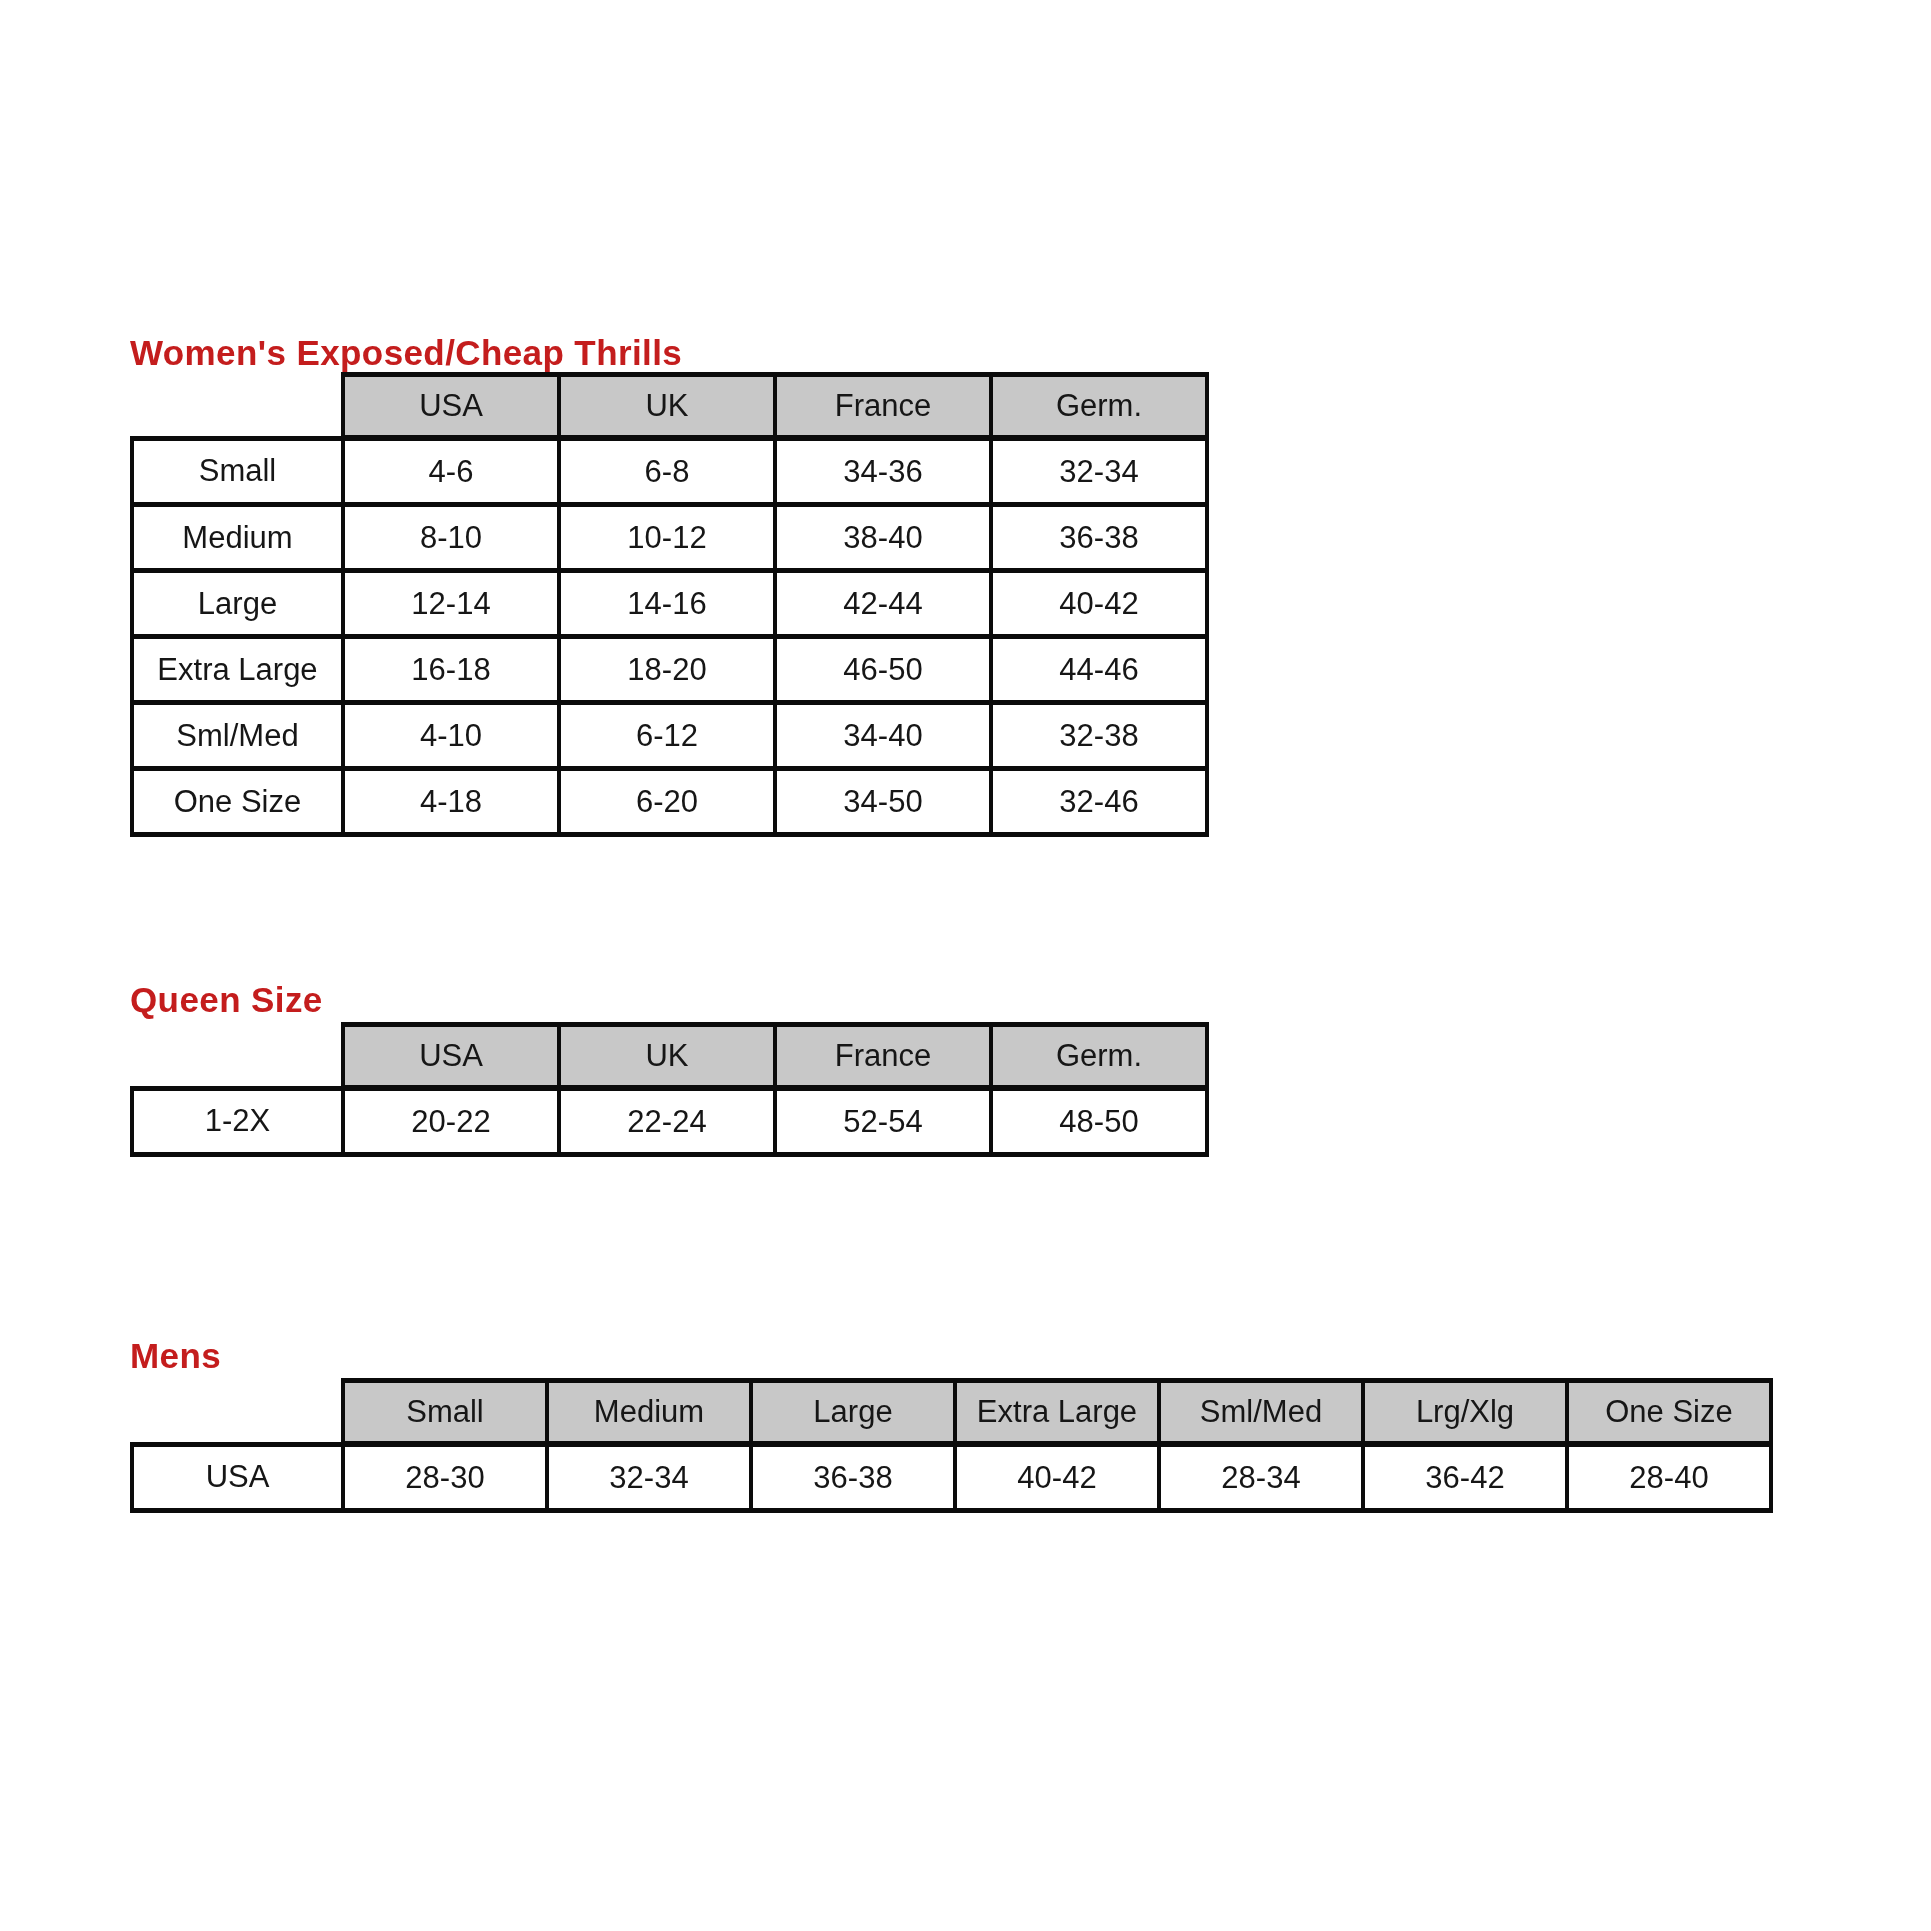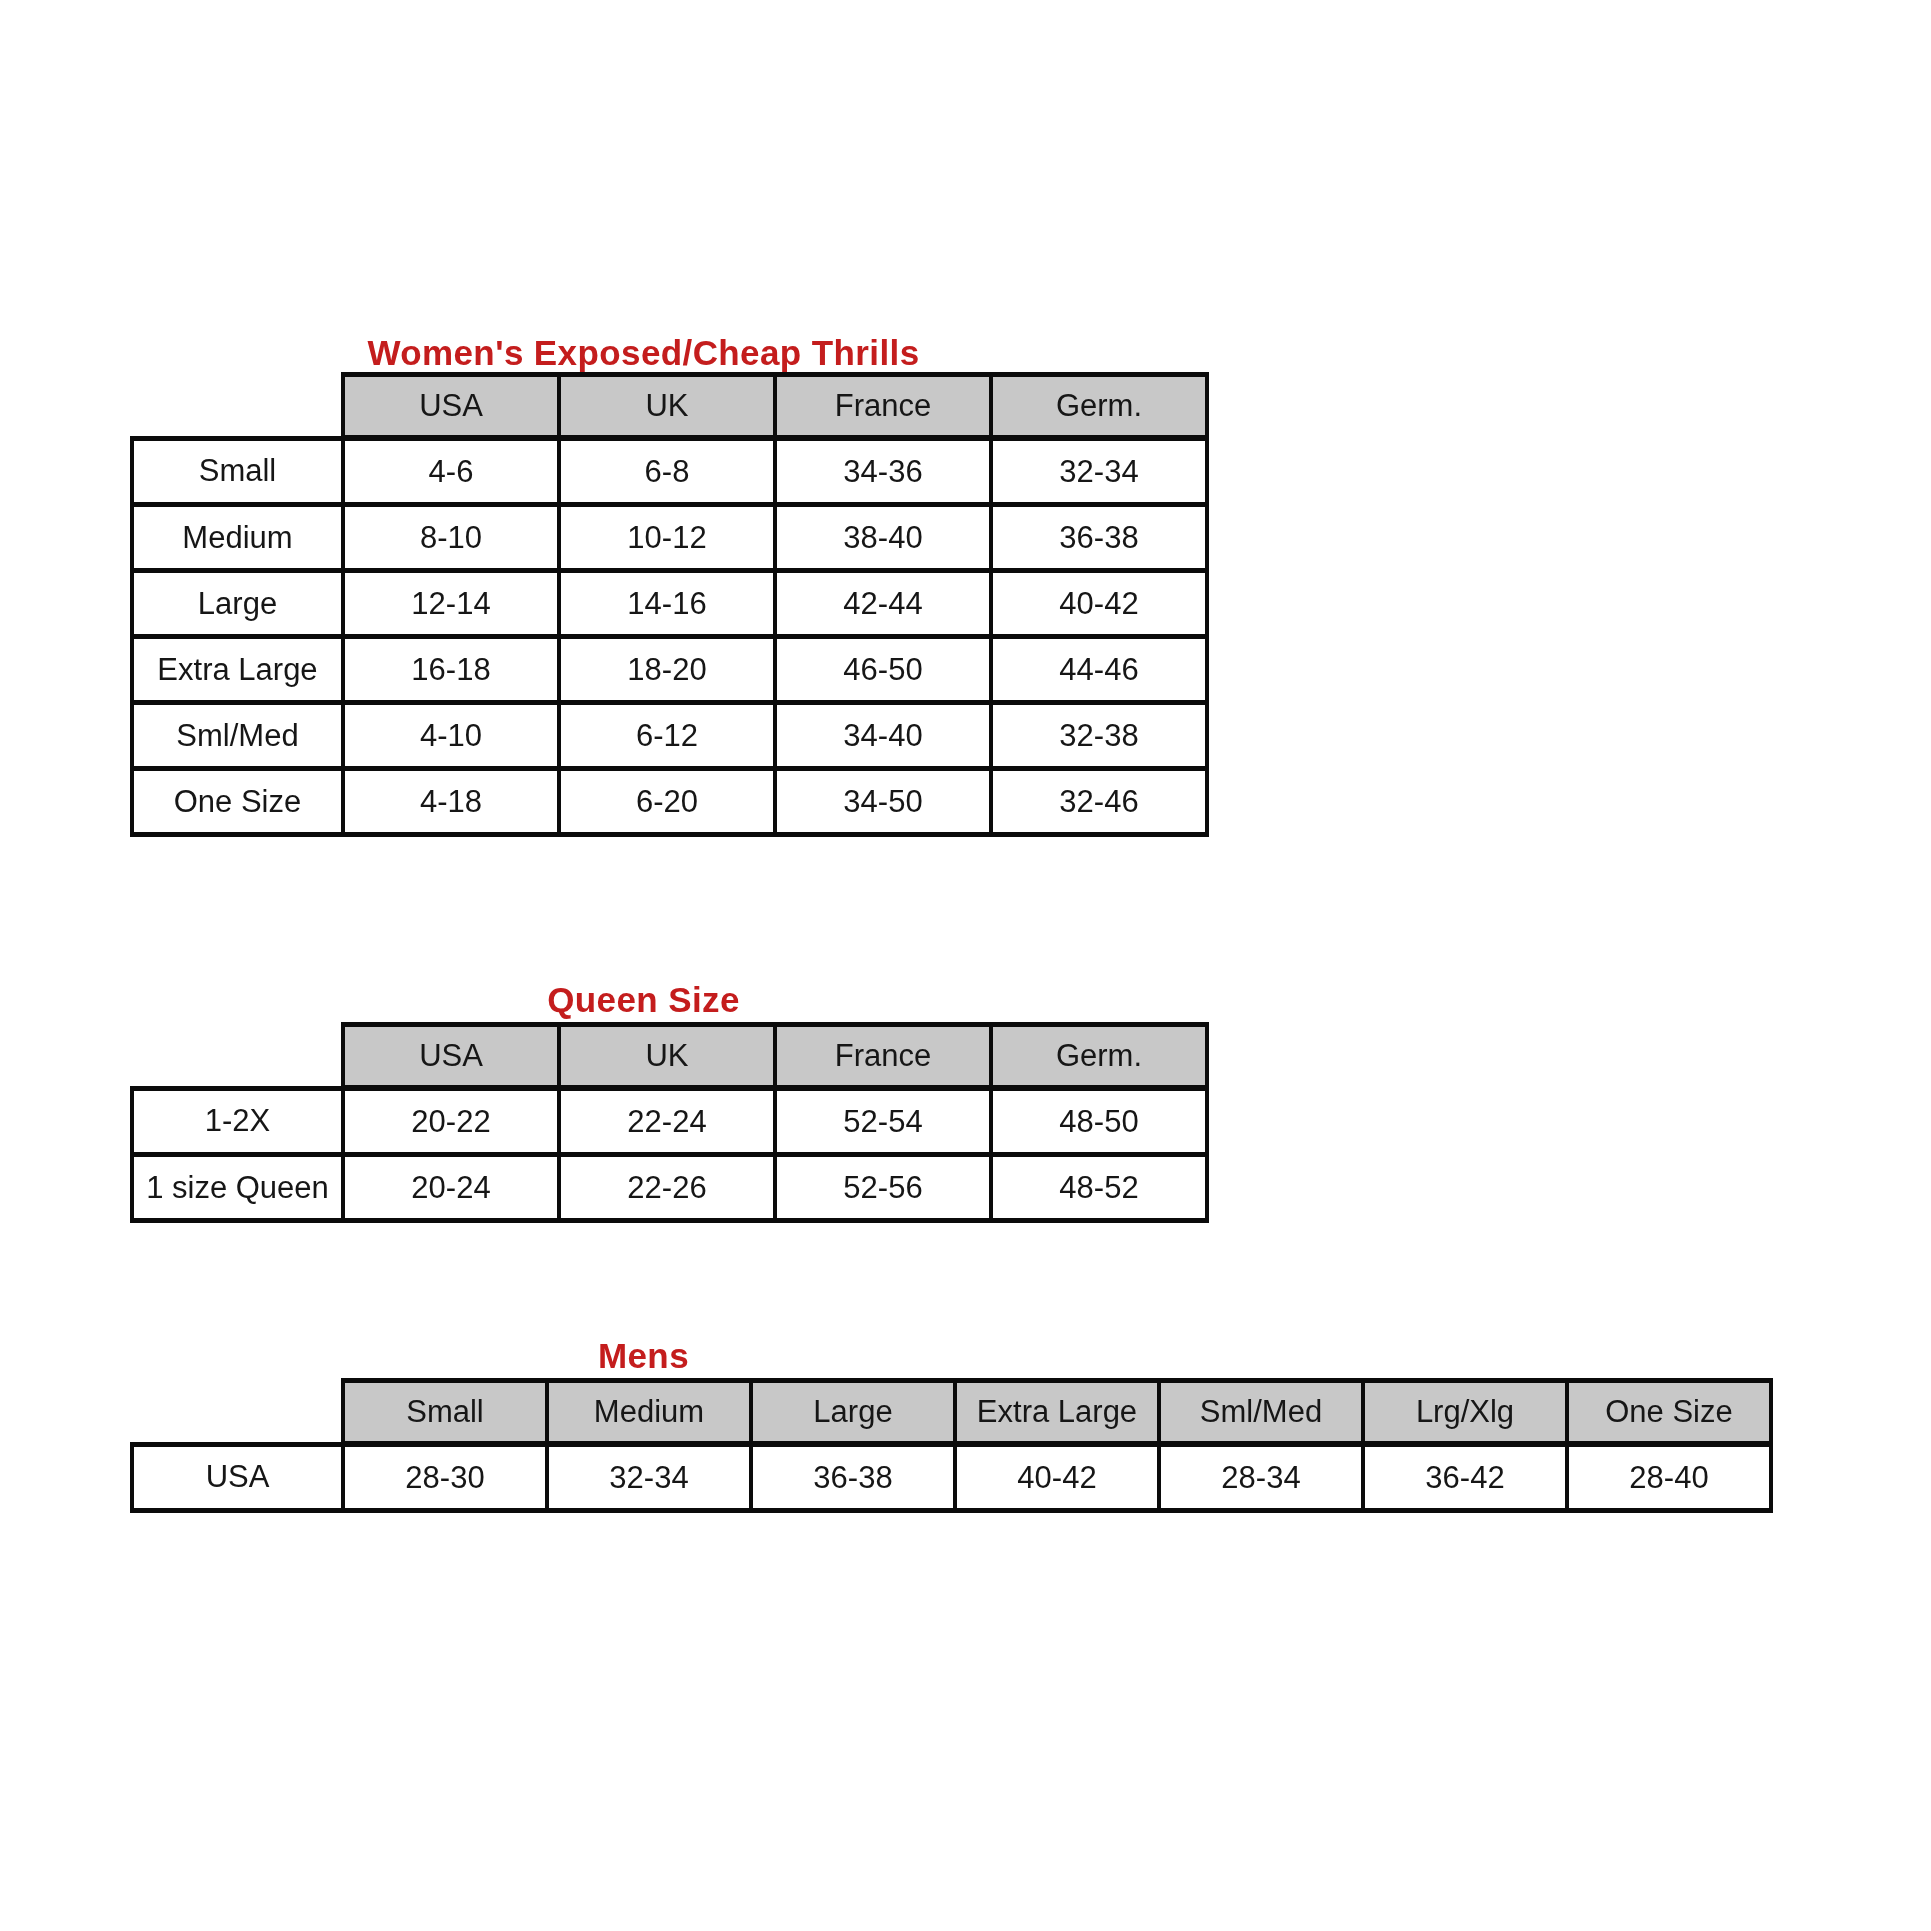--- a/index.html
+++ b/index.html
@@ -12,21 +12,20 @@
     background: #ffffff;
     position: relative;
     font-family: "Liberation Sans", "DejaVu Sans", sans-serif;
     color: #161616;
   }
   .chart-title {
     position: absolute;
     left: 130px;
     width: 1027px;
     margin: 0;
-    text-align: center;
     font-size: 35px;
     line-height: 39px;
     font-weight: bold;
     color: #c41d1d;
     letter-spacing: 0.4px;
   }
   #title-womens { top: 333px; }
   #title-queen  { top: 980px; }
   #title-mens   { top: 1336px; }
 
@@ -156,27 +155,20 @@
         </tr>
       </thead>
       <tbody>
         <tr>
           <th class="rowlabel">1-2X</th>
           <td class="cell">20-22</td>
           <td class="cell">22-24</td>
           <td class="cell">52-54</td>
           <td class="cell">48-50</td>
         </tr>
-        <tr>
-          <th class="rowlabel">1 size Queen</th>
-          <td class="cell">20-24</td>
-          <td class="cell">22-26</td>
-          <td class="cell">52-56</td>
-          <td class="cell">48-52</td>
-        </tr>
       </tbody>
     </table>
 </section>
 
 <section>
   <h2 id="title-mens" class="chart-title">Mens</h2>
   <table id="table-mens" class="size-table">
       <colgroup>
         <col class="c-label">
         <col class="c-data">

